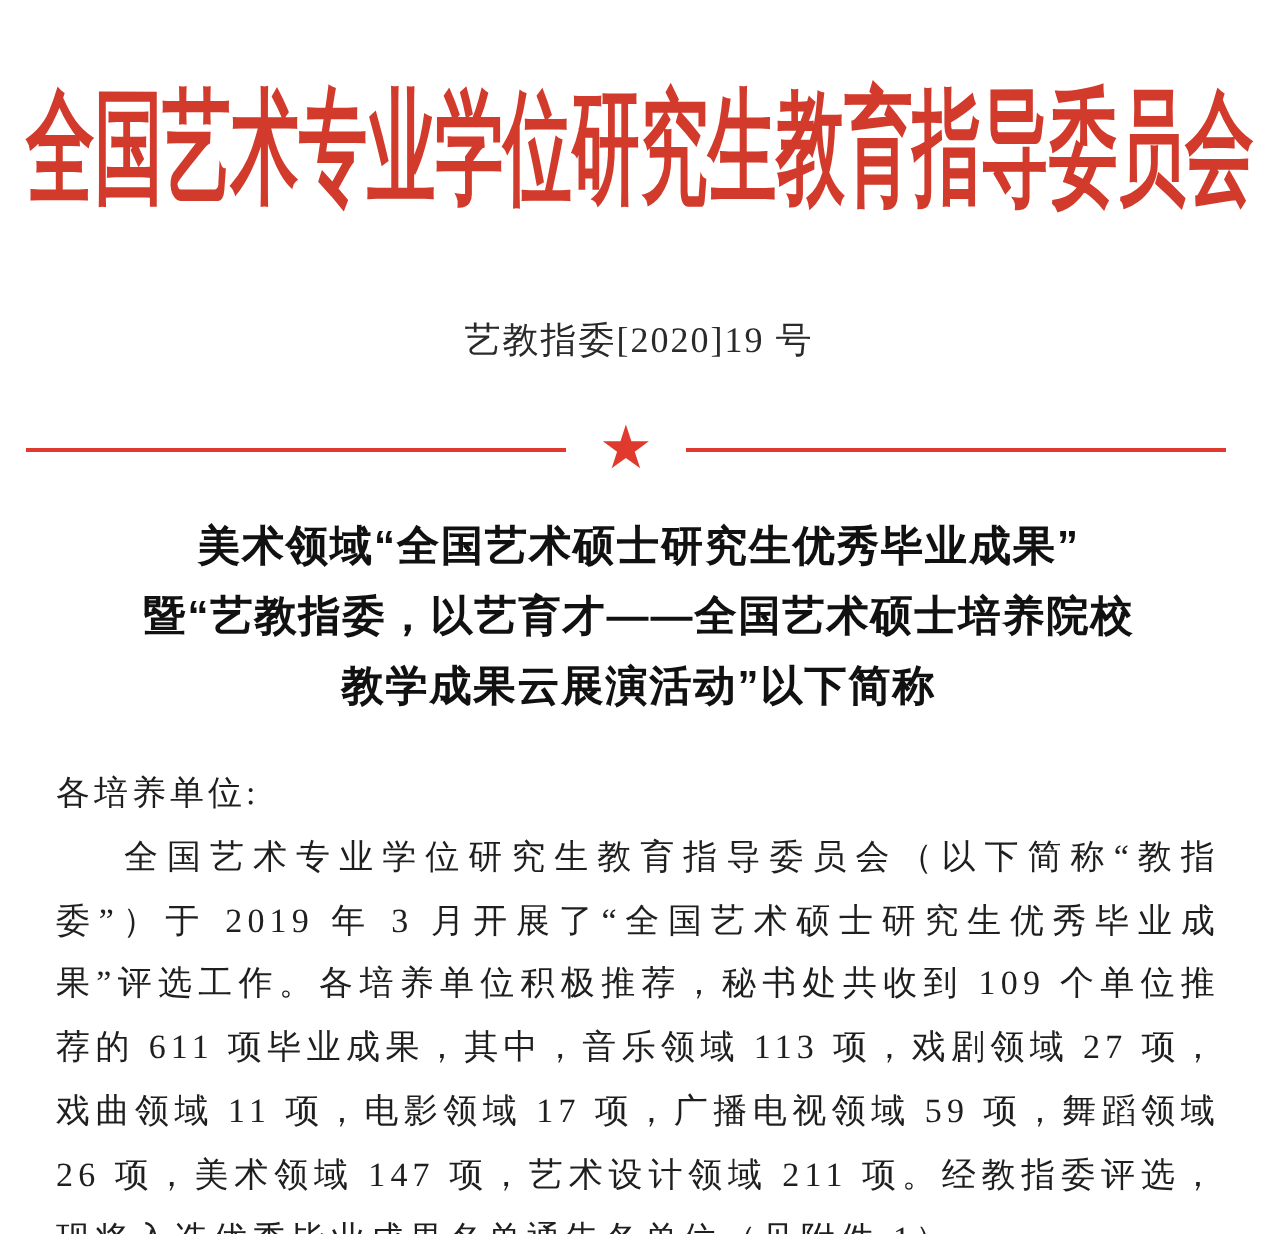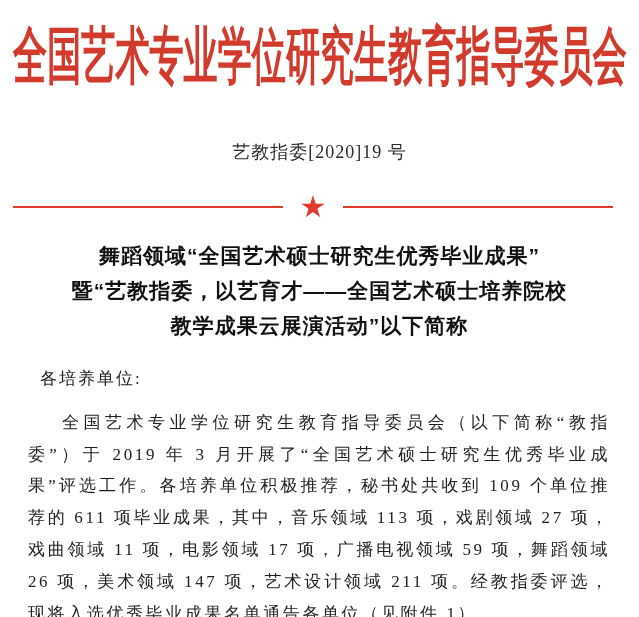--- a/index.html
+++ b/index.html
@@ -7,21 +7,21 @@
     position: relative;
     width: 639px;
     height: 617px;
     background: #ffffff;
     overflow: hidden;
     font-family: "Liberation Serif", "DejaVu Serif", serif;
     color: #1f1f1f;
   }
   
   .header {
-    margin-top: 16px;
+    margin-top: 34px;
     height: 80px;
     width: 639px;
     display: flex;
     justify-content: center;
     align-items: center;
     overflow: hidden;
   }
   .org-name {
     font-size: 62px;
     font-weight: 700;
@@ -72,21 +72,21 @@
     color: #111111;
   }
   
   .body-text {
     margin: 20px 29px 0 28px;
     font-size: 17px;
     line-height: 31.8px;
     color: #1f1f1f;
   }
   .salutation {
-    margin: 12px;
+    margin: 0;
     letter-spacing: 2px;
   }
   .paragraph {
     margin: 0;
     text-indent: 2em;
     text-align: justify;
     letter-spacing: 2.6px;
   }
 </style>
 </head>
@@ -100,21 +100,21 @@
 
   <div class="doc-number">艺教指委[2020]19 号</div>
 
   <div class="divider">
     <span class="rule"></span>
     <span class="star">★</span>
     <span class="rule"></span>
   </div>
 
   <div class="notice-title">
-    <div>舞蹈领域“全国艺术硕士研究生优秀毕业成果”</div>
+    <div>美术领域“全国艺术硕士研究生优秀毕业成果”</div>
     <div>暨“艺教指委，以艺育才——全国艺术硕士培养院校</div>
     <div>教学成果云展演活动”以下简称</div>
   </div>
 
   <div class="body-text">
     <p class="salutation">各培养单位:</p>
     <p class="paragraph">全国艺术专业学位研究生教育指导委员会（以下简称“教指委”）于 2019 年 3 月开展了“全国艺术硕士研究生优秀毕业成果”评选工作。各培养单位积极推荐，秘书处共收到 109 个单位推荐的 611 项毕业成果，其中，音乐领域 113 项，戏剧领域 27 项，戏曲领域 11 项，电影领域 17 项，广播电视领域 59 项，舞蹈领域 26 项，美术领域 147 项，艺术设计领域 211 项。经教指委评选，现将入选优秀毕业成果名单通告各单位（见附件 1）。</p>
   </div>
 
 </div>

